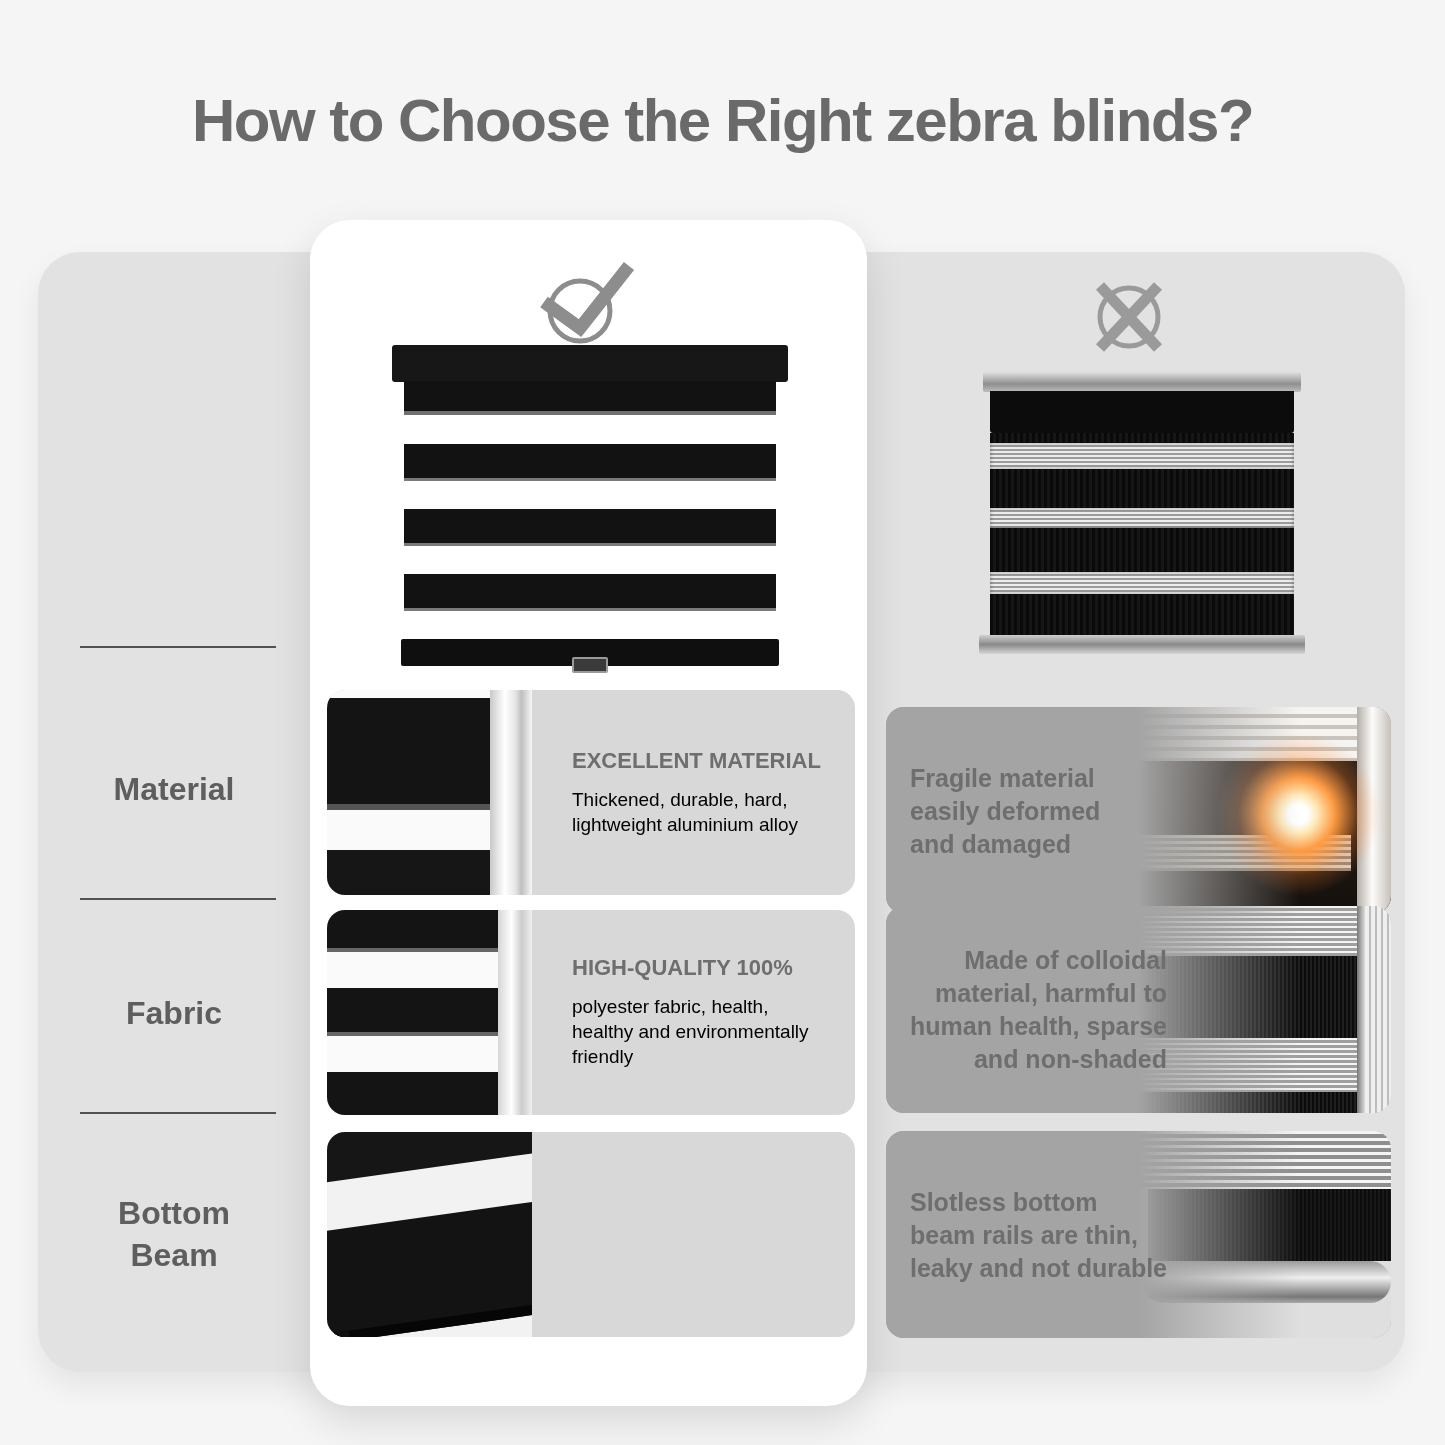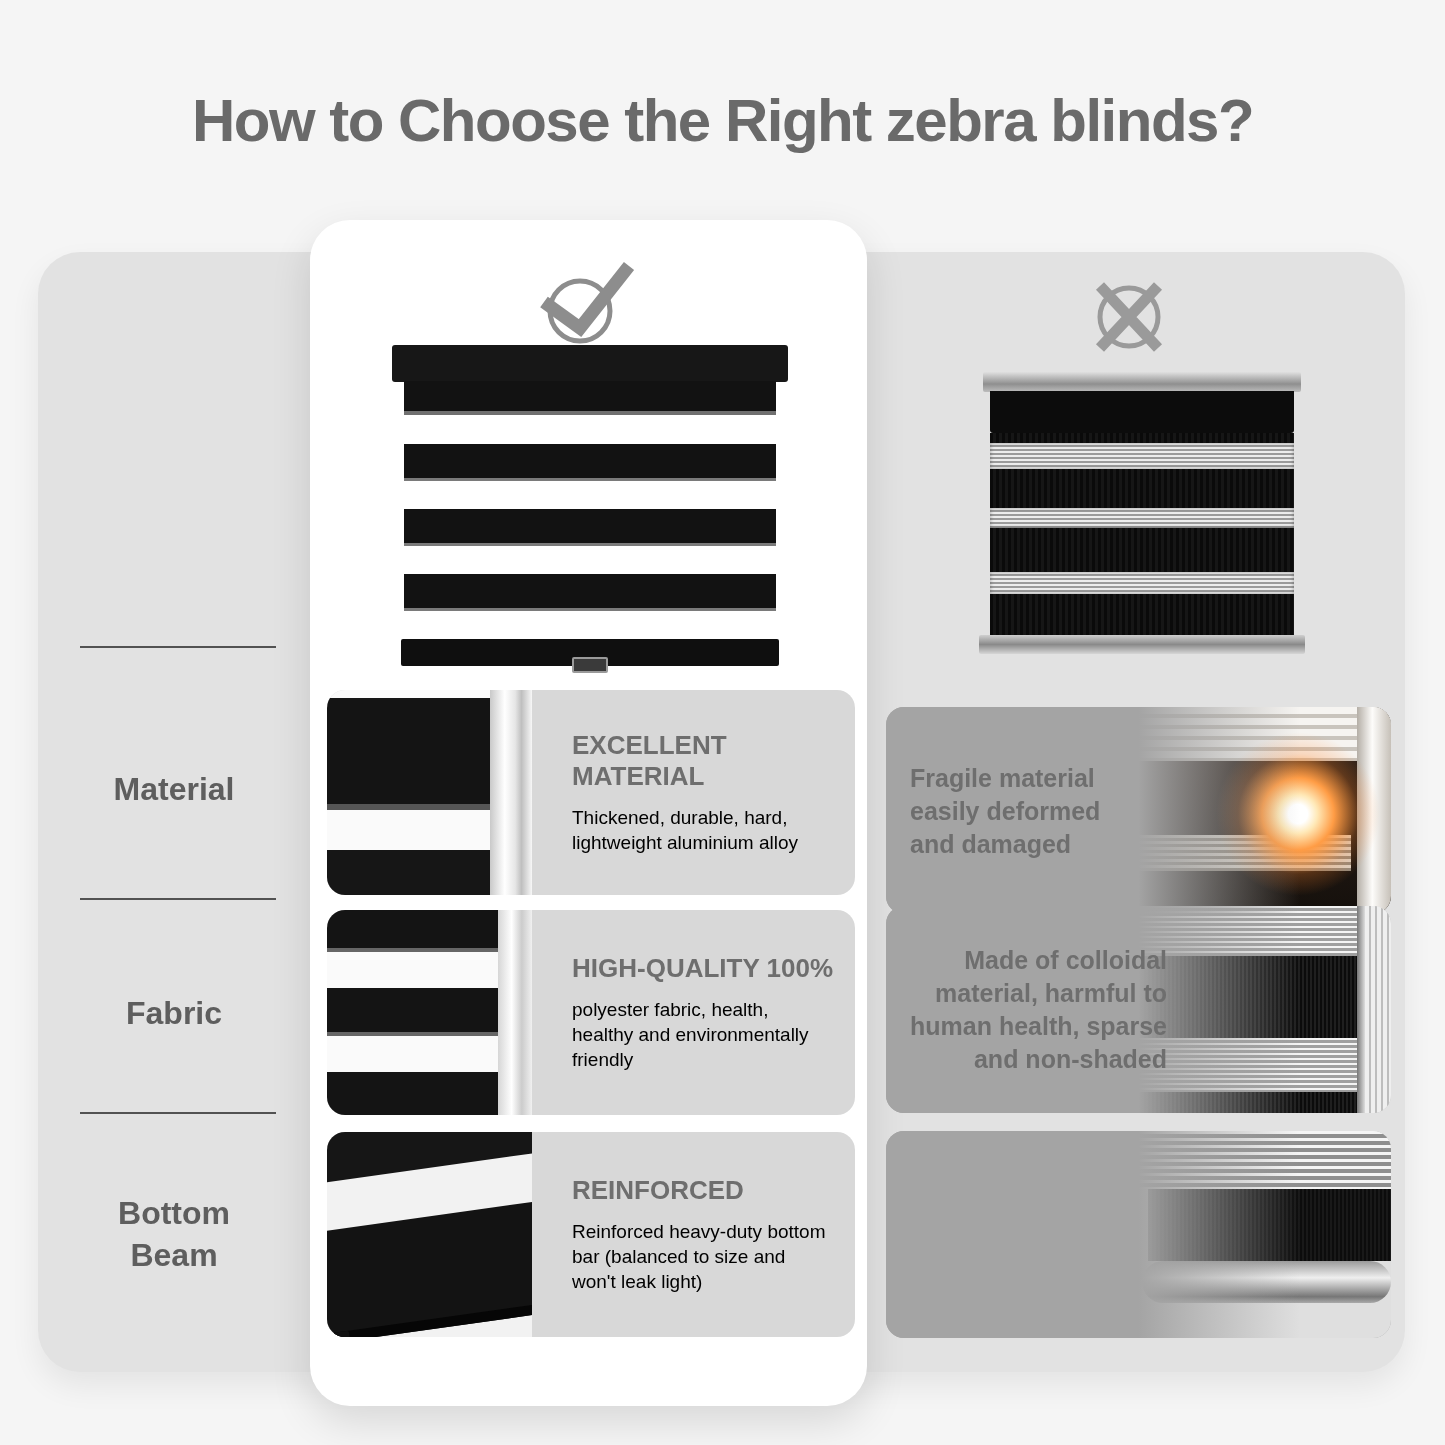--- a/index.html
+++ b/index.html
@@ -53,21 +53,21 @@
   
   .tile { position:absolute; border-radius:18px; }
   .tile.good { left:327px; width:528px; height:205px; background:#d8d8d8; }
   .tg1 { top:690px; } .tg2 { top:910px; } .tg3 { top:1132px; }
   .tile.bad { left:886px; width:505px; height:207px; background:#a4a4a4; overflow:hidden; }
   .tb1 { top:675px;margin-top:32px; } .tb2 { top:906px;text-align:right; } .tb3 { top:1131px; }
 
   .gphoto { position:absolute; left:0; top:0; width:205px; height:100%;
             border-radius:18px 0 0 18px; overflow:hidden; }
   .gtext  { position:absolute; left:245px; top:50%; transform:translateY(-50%); width:270px; }
-  .gtext .heading { font-size:26px; font-weight:bold; color:#6e6e6e; margin-bottom:13px; }
+  .gtext .heading { font-size:22px; font-weight:bold; color:#6e6e6e; margin-bottom:13px; }
   .gtext .body    { font-size:19px; color:#000000; line-height:1.34; white-space:pre-line; }
 
   .btext  { position:absolute; left:24px; top:50%; transform:translateY(-50%); z-index:3;
             font-size:25px; font-weight:bold; color:#6e6e6e; line-height:1.32; white-space:pre-line; }
   .bphoto { position:absolute; right:0; top:0; width:255px; height:100%; z-index:1; }
   .boverlay { position:absolute; inset:0; z-index:2;
               background:linear-gradient(90deg,#a4a4a4 50%, rgba(164,164,164,0) 82%); }
 
   
   .pm-good { background:#fafafa; }
@@ -204,26 +204,20 @@
   </div>
 
   <div class="tile good tg3">
     <div class="gphoto pb-good">
       <div class="pb-rot">
         <div class="rb-top"></div>
         <div class="rb-bar"></div>
         <div class="rb-cap"></div>
       </div>
     </div>
-    <div class="gtext">
-      <div class="heading">REINFORCED</div>
-      <div class="body">Reinforced heavy-duty bottom
-bar (balanced to size and
-won't leak light)</div>
-    </div>
   </div>
 
   <div class="tile bad tb1">
     <div class="bphoto pm-bad">
       <div class="pmb-topmold"></div>
       <div class="pmb-sheer"></div>
       <div class="pmb-rightmold"></div>
       <div class="pmb-sun"></div>
     </div>
     <div class="boverlay"></div>
@@ -250,15 +244,18 @@
 and non-shaded</div>
   </div>
 
   <div class="tile bad tb3">
     <div class="bphoto pb-bad">
       <div class="pbb-slats"></div>
       <div class="pbb-black"></div>
       <div class="pbb-cyl"></div>
     </div>
     <div class="boverlay"></div>
+    <div class="btext">Slotless bottom
+beam rails are thin,
+leaky and not durable</div>
   </div>
 
 </div>
 
 </body></html>

